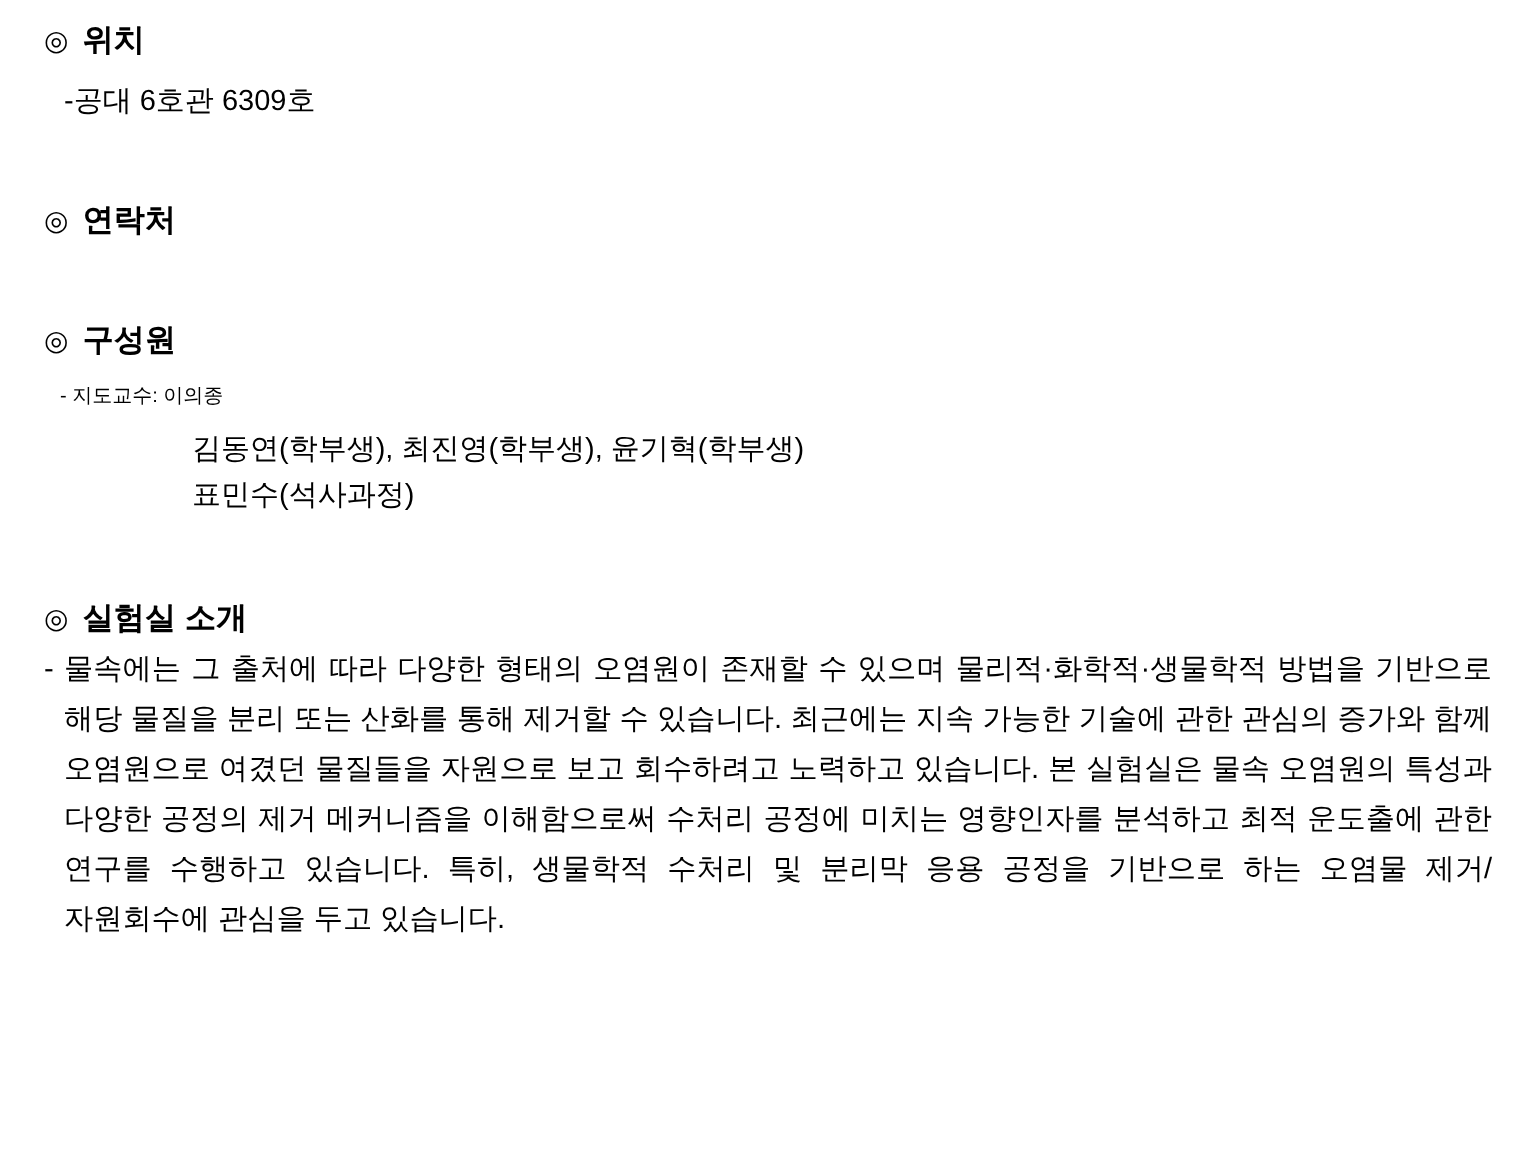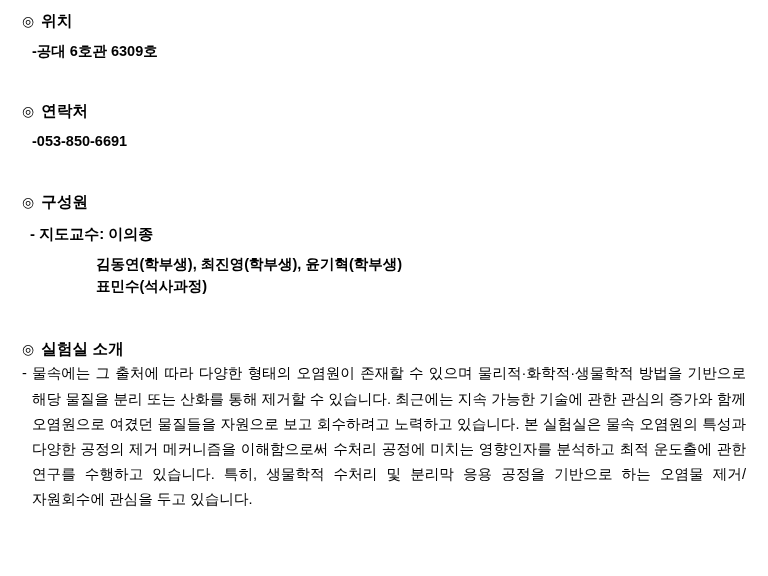--- a/index.html
+++ b/index.html
@@ -35,27 +35,26 @@
   }
   .bullet-circle {
     font-size: 14px;
     font-weight: normal;
     line-height: 1;
   }
   .section-body {
     font-size: 14.5px;
     line-height: 1.5;
     margin-top: 9px;
-    font-weight: bold;
   }
   .indent-1 {
     padding-left: 10px;
   }
   .member-line {
-    font-size: 15px;
+    font-size: 10px;
     line-height: 1.55;
     padding-left: 8px;
   }
   .member-sub {
     padding-left: 74px;
     font-size: 14.5px;
     line-height: 1.55;
   }
   .gap-a { height: 38px; }
   .gap-b { height: 38px; }
@@ -83,21 +82,20 @@
     <div class="section-body indent-1">-공대 6호관 6309호</div>
   </div>
 
   <div class="gap-a"></div>
 
   <div class="section">
     <div class="section-heading">
       <span class="bullet-circle">◎</span>
       <span>연락처</span>
     </div>
-    <div class="section-body indent-1">-053-850-6691</div>
   </div>
 
   <div class="gap-b"></div>
 
   <div class="section">
     <div class="section-heading">
       <span class="bullet-circle">◎</span>
       <span>구성원</span>
     </div>
     <div class="section-body">

